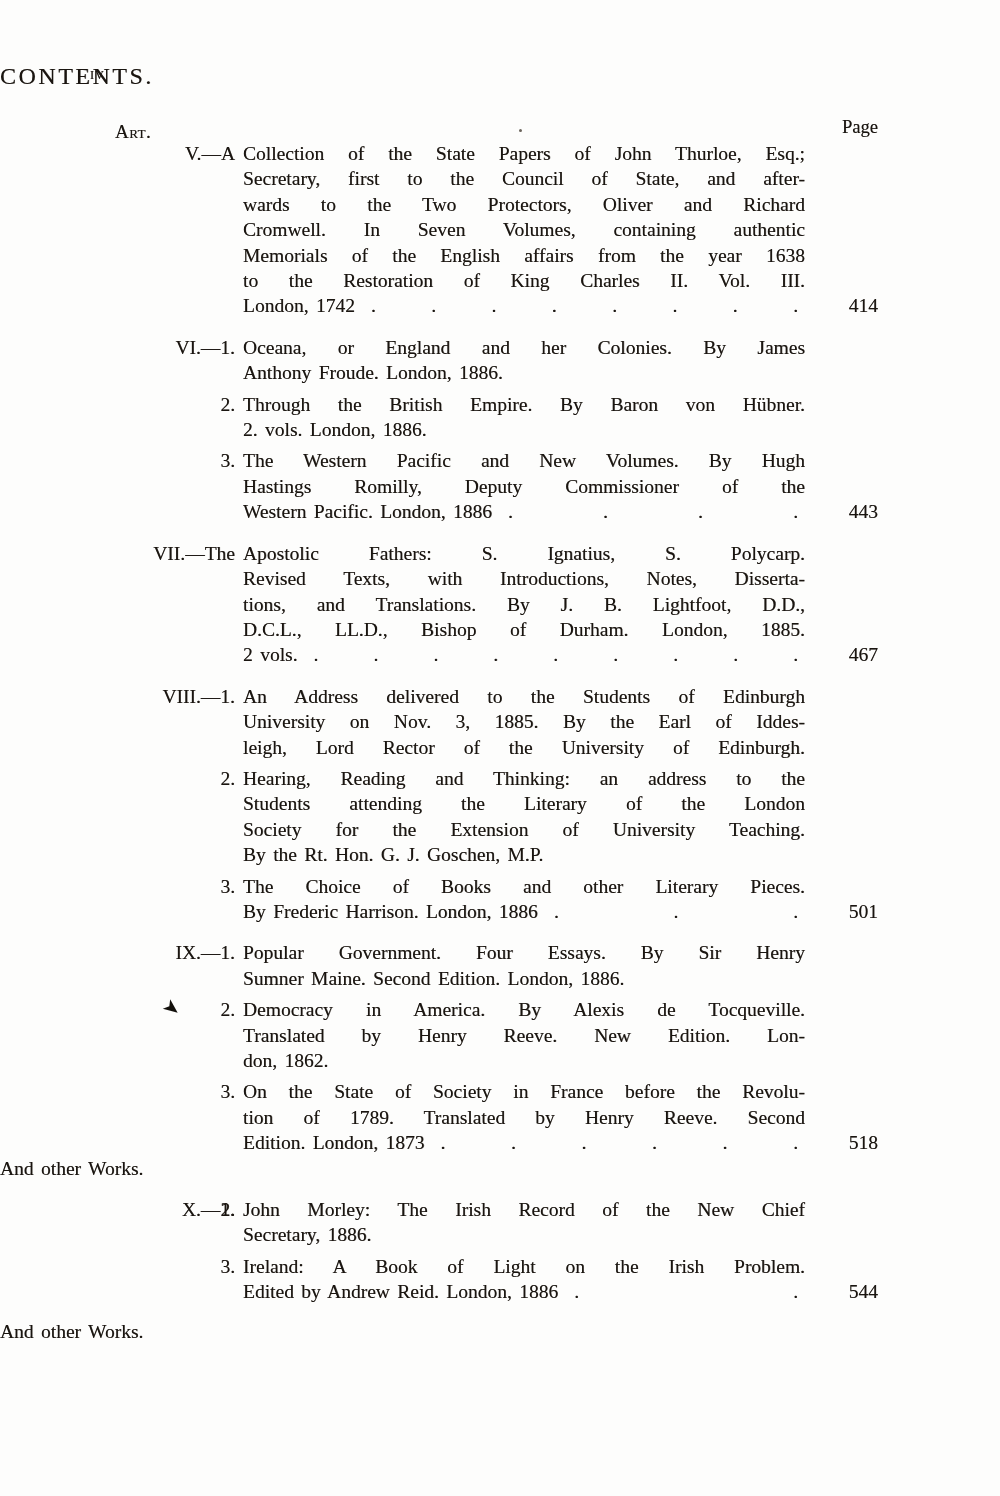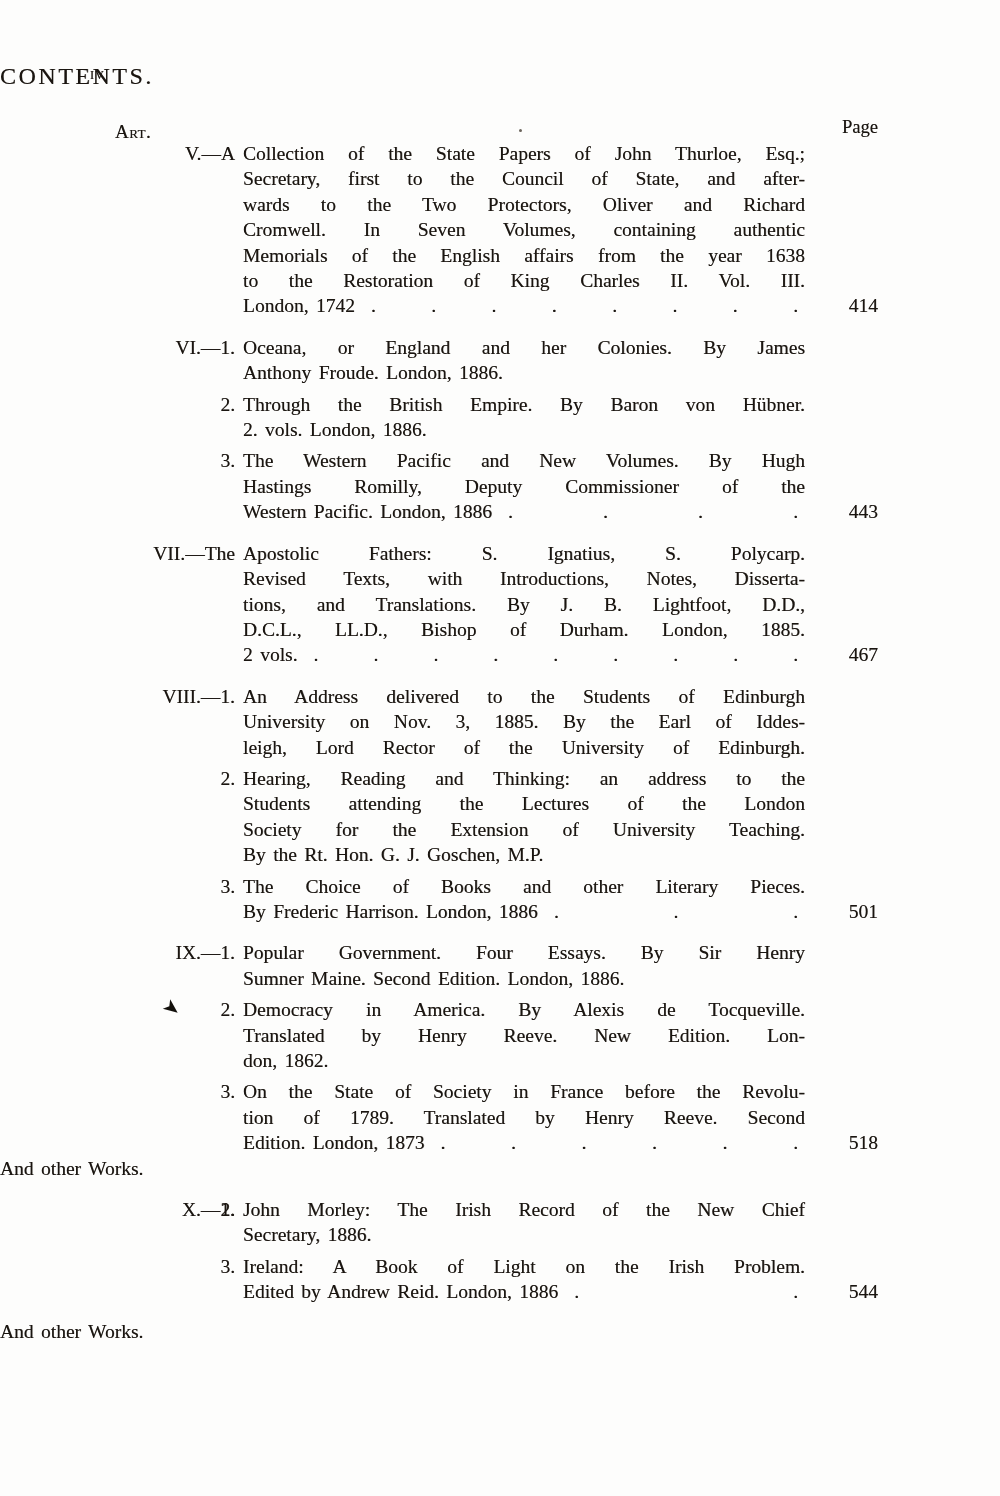--- a/index.html
+++ b/index.html
@@ -131,21 +131,21 @@
           <div class="lines">
             <div class="tline">An Address delivered to the Students of Edinburgh</div>
             <div class="tline">University on Nov. 3, 1885. By the Earl of Iddes-</div>
             <div class="tline">leigh, Lord Rector of the University of Edinburgh.</div>
           </div>
         </div>
         <div class="item">
           <span class="marker">2.</span>
           <div class="lines">
             <div class="tline">Hearing, Reading and Thinking: an address to the</div>
-            <div class="tline">Students attending the Lectures of the London</div>
+            <div class="tline">Students attending the Literary of the London</div>
             <div class="tline">Society for the Extension of University Teaching.</div>
             <div class="tline ragged">By the Rt. Hon. G. J. Goschen, M.P.</div>
           </div>
         </div>
         <div class="item">
           <span class="marker">3.</span>
           <div class="lines">
             <div class="tline">The Choice of Books and other Literary Pieces.</div>
             <div class="lastline">
               <span class="tail">By Frederic Harrison. London, 1886</span>

